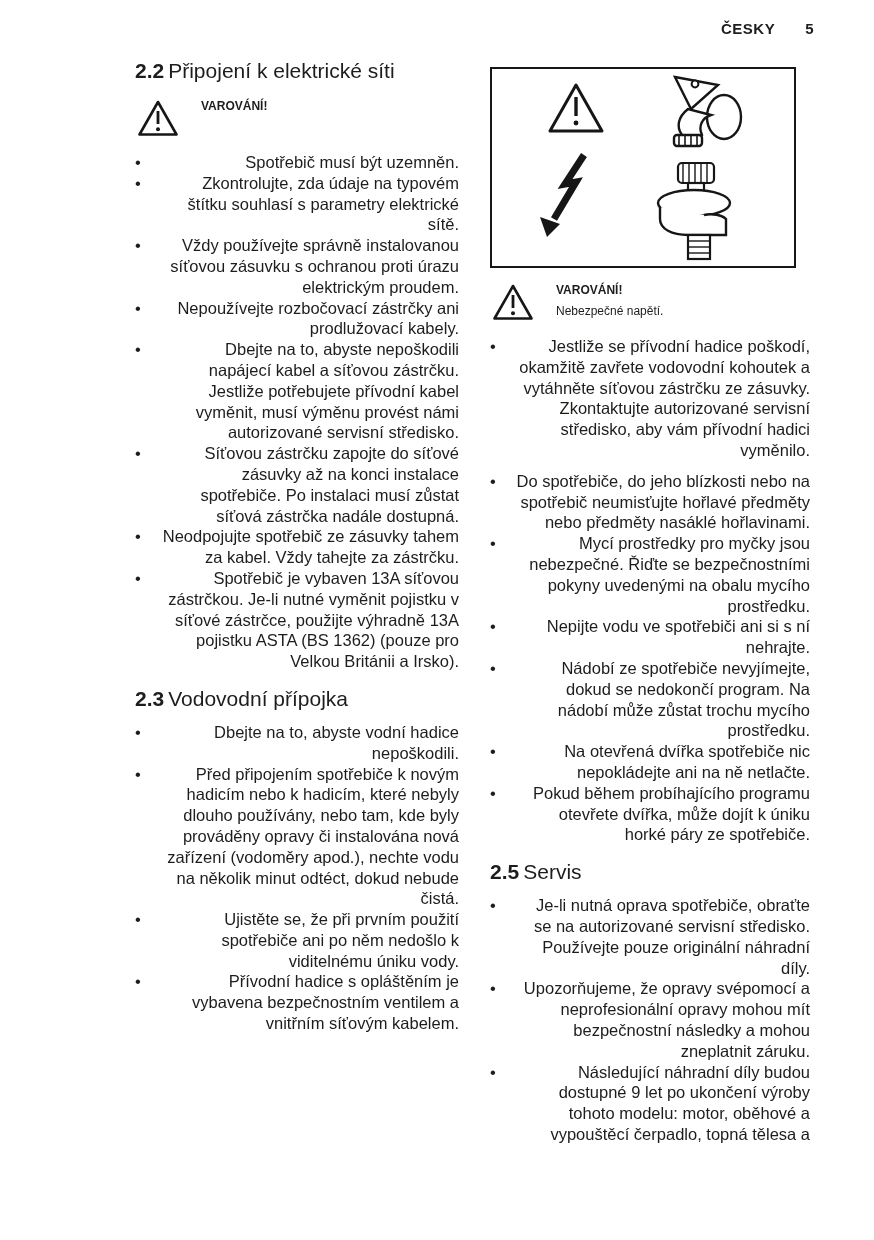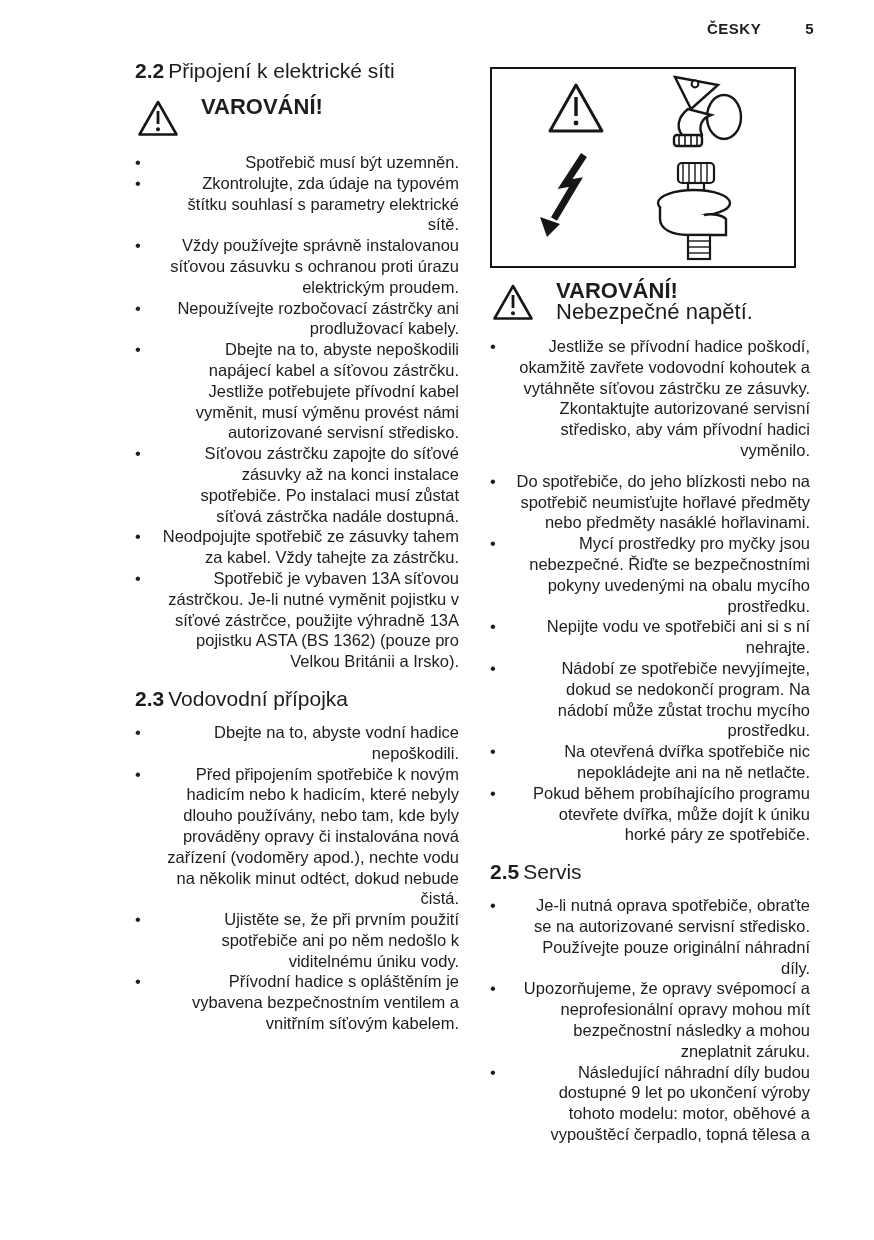--- a/index.html
+++ b/index.html
@@ -4,31 +4,31 @@
 <style>
   html,body{margin:0;padding:0;background:#ffffff;}
   body{
     width:874px;height:1240px;position:relative;overflow:hidden;
     font-family:"Liberation Sans", sans-serif;
     color:#1d1d1b;
     -webkit-font-smoothing:antialiased;
   }
   .page-header{
     position:absolute;top:20px;right:60px;
-    display:flex;align-items:baseline;gap:44px;
+    display:flex;align-items:baseline;gap:30px;
     font-weight:700;font-size:15px;letter-spacing:.5px;
   }
   .col{position:absolute;}
   .col-left{left:135px;top:58px;width:324px;}
   .col-right{left:490px;top:67px;width:320px;}
   .section-heading{font-size:21px;line-height:26px;margin:0;font-weight:400;white-space:nowrap;}
   .section-num{font-weight:700;margin-right:4px;}
   .warn-block{display:flex;margin-top:12px;}
   .warn-icon-wrap{width:64px;flex:none;padding-top:3px;padding-left:2px;}
-  .warn-body{flex:1;font-size:22px;line-height:21px;}
+  .warn-body{flex:1;font-size:12px;line-height:21px;}
   .warn-title{font-weight:700;}
   ul.bullets{list-style:none;margin:10px 0 0 0;padding:0;font-size:16.5px;line-height:20.8px;}
   ul.bullets li{display:flex;}
   ul.bullets .marker{width:24px;flex:none;}
   ul.bullets .txt{flex:1;text-align:right;}
   .mt-sm{margin-top:8px;}
   .heading-gap{margin-top:14px;}
   .heading-gap-2{margin-top:12px;}
   .figure-box{
     width:302px;height:197px;border:2px solid #161616;

